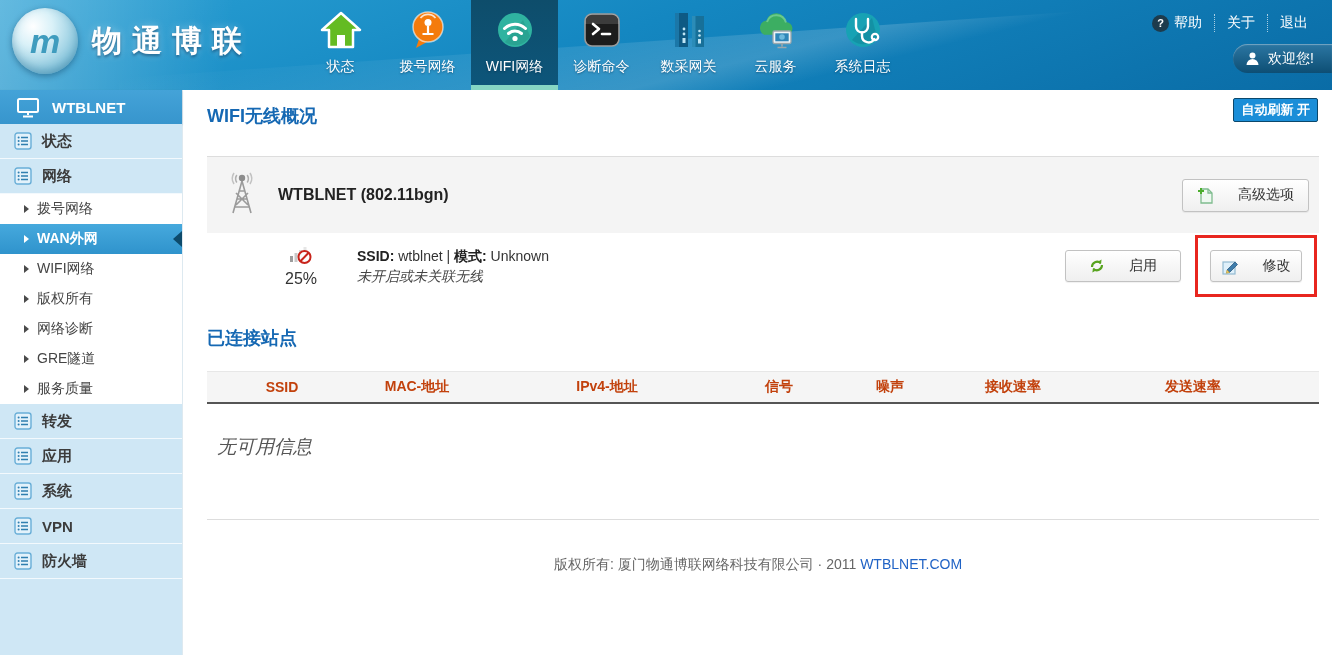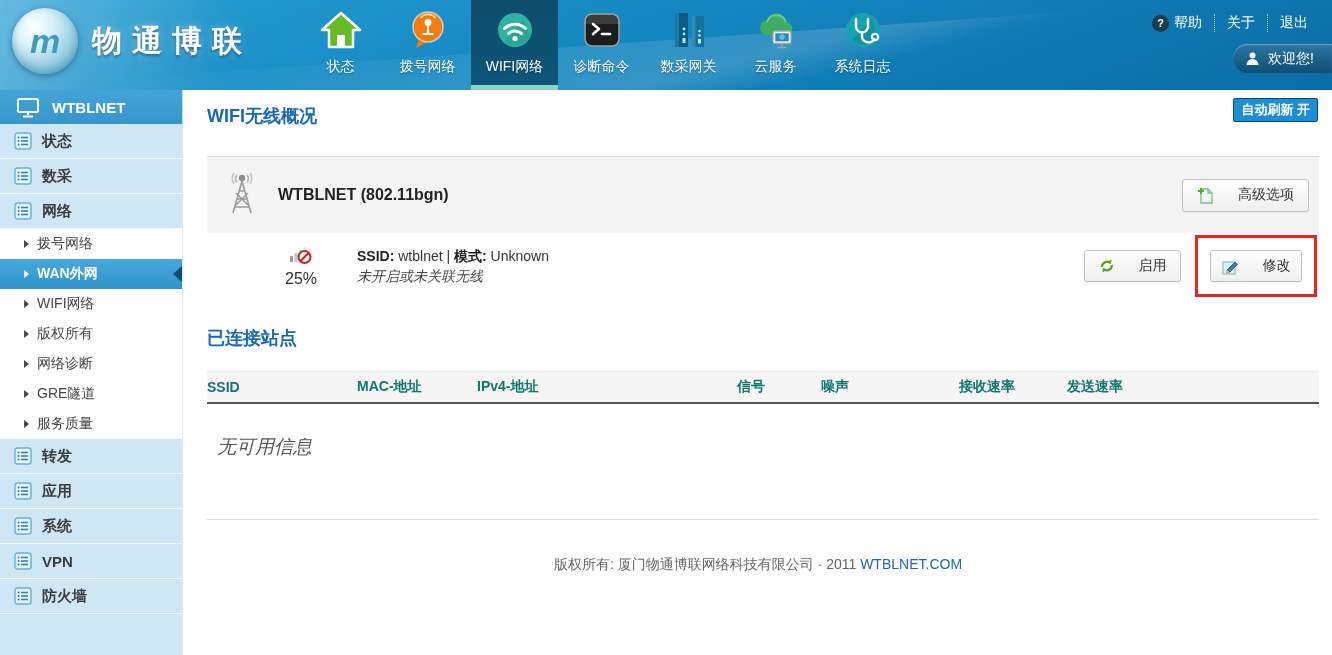--- a/index.html
+++ b/index.html
@@ -80,30 +80,30 @@
   .sig-block { margin-left:71px; width:46px; text-align:center; }
   .sig-block .pct { font-size:16px; color:#333; margin-top:1px; }
   .info-block { margin-left:33px; font-size:14px; color:#333; line-height:20px; }
   .info-line1 b { color:#222; }
   .info-line2 { font-style:italic; color:#444; }
   .row-actions { margin-left:auto; display:flex; align-items:center; }
 
   .btn { display:inline-flex; align-items:center; justify-content:center; gap:24px;
     background:linear-gradient(180deg,#ffffff,#efefef); border:1px solid #c2c2c2; border-radius:3px;
     color:#333; font-size:14px; height:32px; cursor:pointer; box-shadow:0 1px 1px rgba(0,0,0,.06); }
-  .btn-enable { width:97px; }
+  .btn-enable { width:116px; }
   .btn-edit { width:92px; }
   .btn-adv { padding:0 14px; height:33px; }
   .redbox { border:3px solid #e8261f; padding:12px; margin-left:14px; margin-right:2px; display:inline-flex; }
 
   .section-title { margin:27px 0 12px 23px; color:#1568b3; font-size:18px; font-weight:700; }
 
   .sta-table { margin:21px 13px 0 23px; border-collapse:collapse; width:1112px; table-layout:fixed; }
   .sta-table th { background:#f5f5f5; border-top:1px solid #e7e7e7; border-bottom:2px solid #555;
-    height:31px; font-size:14px; font-weight:700; color:#0f766e; text-align:left; }
+    height:31px; font-size:14px; font-weight:700; color:#c2410c; text-align:center; }
   .empty-text { margin:30px 0 16px 33px; font-style:italic; color:#555; font-size:19px; }
 
   .footer-rule { margin:59px 13px 0 23px; border-top:1px solid #ddd; }
   .footer { margin-top:36px; text-align:center; font-size:14px; color:#666; }
   .footer a { color:#1f62c5; text-decoration:none; cursor:pointer; }
 </style>
 </head>
 <body>
 
 <div class="topbar">
@@ -239,30 +239,20 @@
 
   <div class="sb-row sb-group">
     <svg width="18" height="18" viewBox="0 0 18 18">
         <rect x="1" y="1" width="16" height="16" rx="2.5" fill="#e3f2fb" stroke="#69aed7" stroke-width="1.4"></rect>
         <circle cx="4.6" cy="5.5" r="1" fill="#2f7fb0"></circle>
         <circle cx="4.6" cy="9" r="1" fill="#2f7fb0"></circle>
         <circle cx="4.6" cy="12.5" r="1" fill="#2f7fb0"></circle>
         <path d="M7 5.5 h7 M7 9 h7 M7 12.5 h7" stroke="#2f7fb0" stroke-width="1.4"></path>
       </svg>
     <span>状态</span>
-  </div>
-  <div class="sb-row sb-group">
-    <svg width="18" height="18" viewBox="0 0 18 18">
-        <rect x="1" y="1" width="16" height="16" rx="2.5" fill="#e3f2fb" stroke="#69aed7" stroke-width="1.4"></rect>
-        <circle cx="4.6" cy="5.5" r="1" fill="#2f7fb0"></circle>
-        <circle cx="4.6" cy="9" r="1" fill="#2f7fb0"></circle>
-        <circle cx="4.6" cy="12.5" r="1" fill="#2f7fb0"></circle>
-        <path d="M7 5.5 h7 M7 9 h7 M7 12.5 h7" stroke="#2f7fb0" stroke-width="1.4"></path>
-      </svg>
-    <span>数采</span>
   </div>
   <div class="sb-row sb-group">
     <svg width="18" height="18" viewBox="0 0 18 18">
         <rect x="1" y="1" width="16" height="16" rx="2.5" fill="#e3f2fb" stroke="#69aed7" stroke-width="1.4"></rect>
         <circle cx="4.6" cy="5.5" r="1" fill="#2f7fb0"></circle>
         <circle cx="4.6" cy="9" r="1" fill="#2f7fb0"></circle>
         <circle cx="4.6" cy="12.5" r="1" fill="#2f7fb0"></circle>
         <path d="M7 5.5 h7 M7 9 h7 M7 12.5 h7" stroke="#2f7fb0" stroke-width="1.4"></path>
       </svg>
     <span>网络</span>

